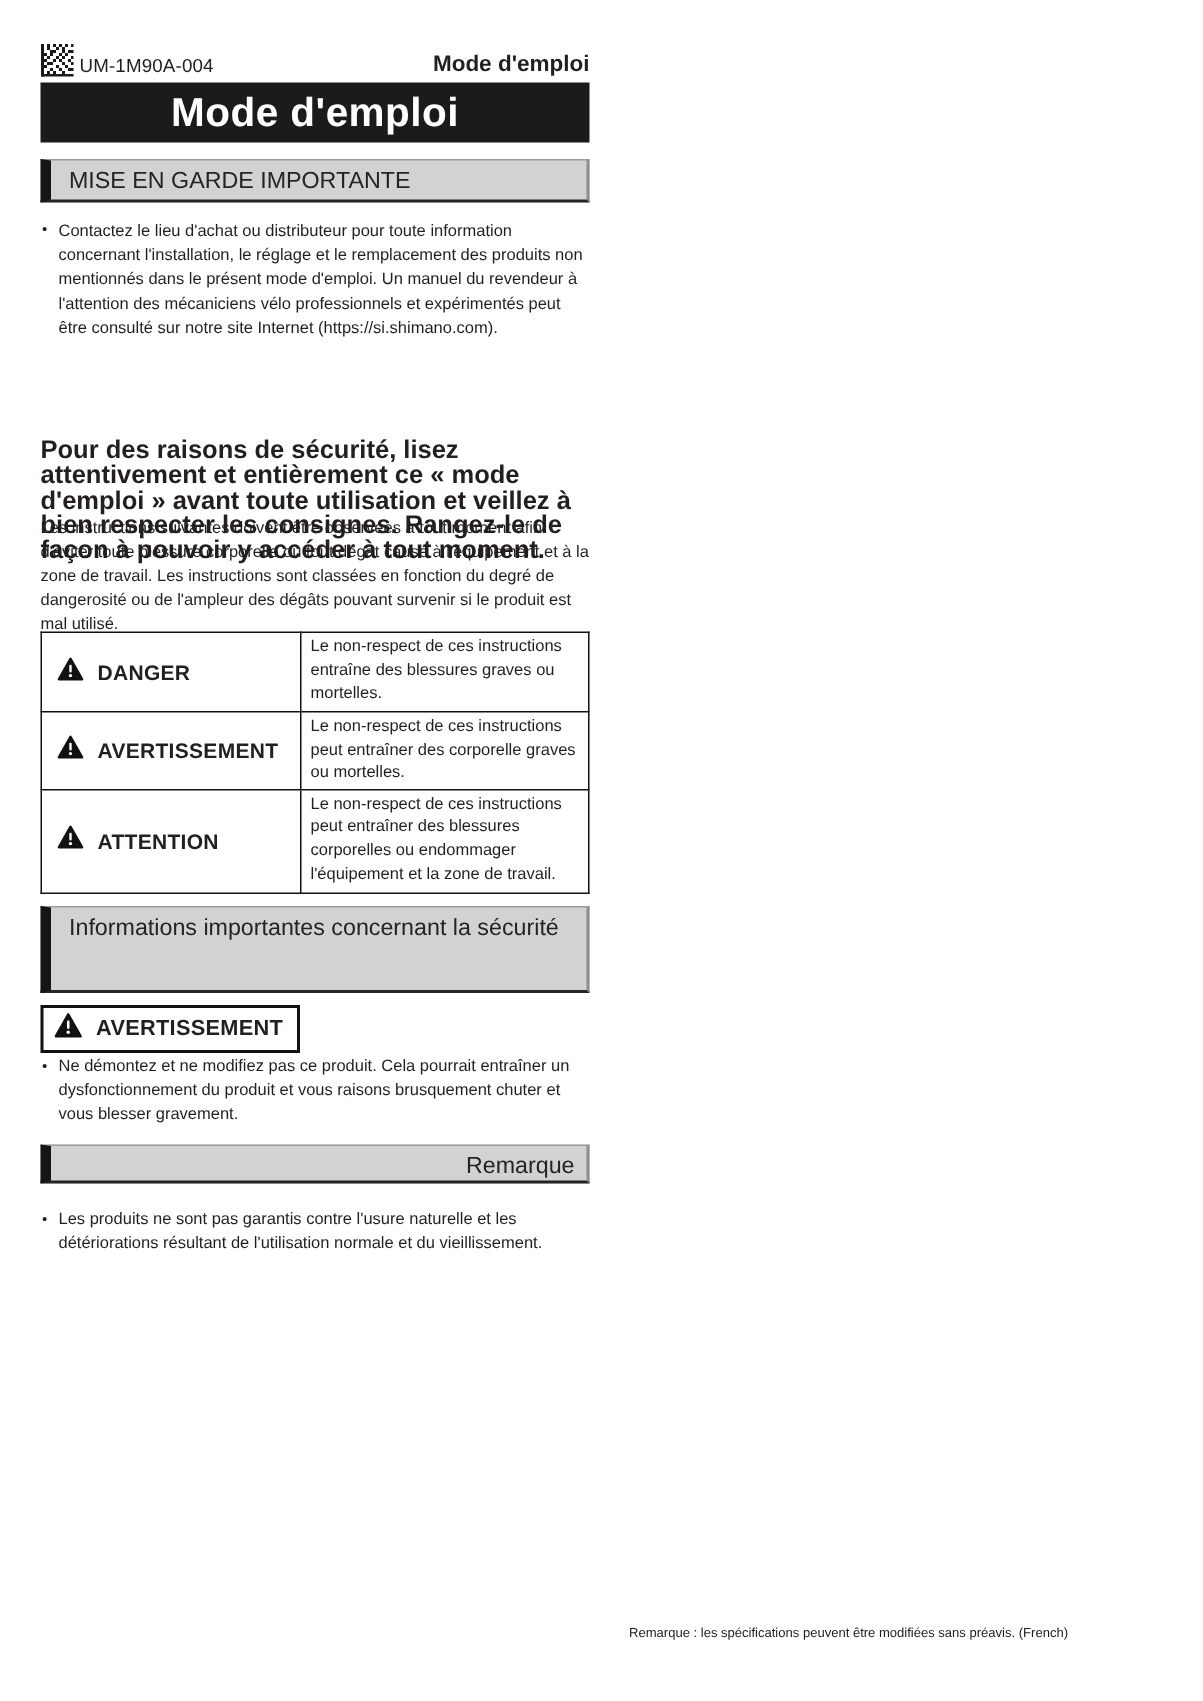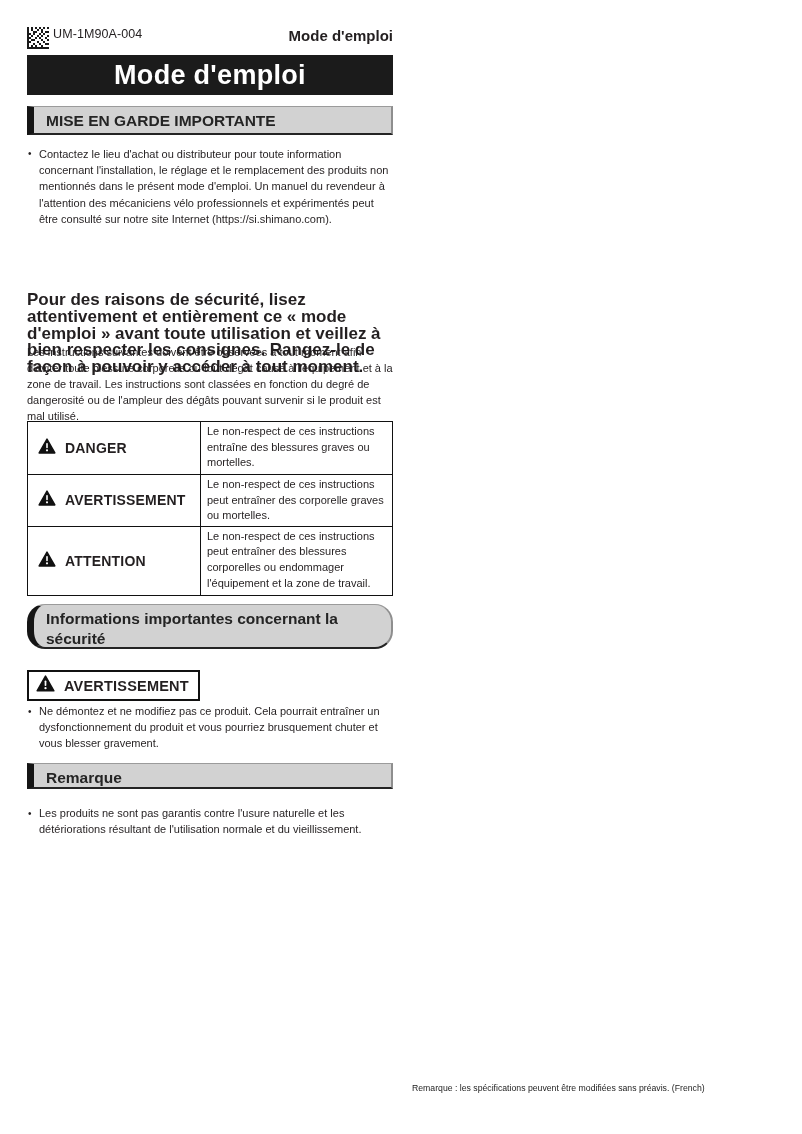--- a/index.html
+++ b/index.html
@@ -3,43 +3,43 @@
 <meta charset="utf-8">
 <style>
   html,body{margin:0;padding:0;background:#ffffff;}
   .page{
     position:relative;width:802px;height:1134px;background:#fff;overflow:hidden;
     font-family:"Liberation Sans","DejaVu Sans",sans-serif;color:#231f20;
   }
   .blk{position:absolute;left:27px;width:366px;box-sizing:border-box;}
 
   
-  .doc-header{top:27px;display:flex;align-items:flex-start;height:24px;}
+  .doc-header{top:27px;display:flex;align-items:flex-end;height:24px;}
   .qr{width:22px;height:22px;margin-right:4px;flex:0 0 auto;}
   .doc-num{font-size:12.5px;letter-spacing:0.1px;}
   .doc-header .spacer{flex:1;}
   .doc-type{font-size:15px;font-weight:600;}
 
   
   .title-bar{
     top:55px;height:40px;background:#1b1b1b;color:#fff;
     display:flex;align-items:center;justify-content:center;
     font-size:27px;font-weight:bold;letter-spacing:0.3px;
   }
 
   
   .sec-h{
-    background:#d2d2d2;color:#242424;font-weight:bold;
+    background:#d2d2d2;color:#242424;font-weight:normal;
     border-left:7px solid #151515;border-top:1px solid #9b9b9b;
     border-right:2px solid #8e8e8e;border-bottom:2px solid #242424;
     padding:4px 8px 2px 12px;font-size:15.5px;line-height:19.5px;
   }
   .sec-h1{top:106px;height:29px;}
-  .sec-h2{top:604px;height:45px;border-radius:18px;}
-  .sec-h3{top:763px;height:26px;}
+  .sec-h2{top:604px;height:58px;}
+  .sec-h3{top:763px;height:26px;text-align:right;}
 
   
   .bullet-item{display:flex;font-size:11px;line-height:16.2px;}
   .bullet-item .dot{flex:0 0 11px;font-size:10px;line-height:16.2px;padding-left:1px;}
   .b1{top:146px;}
   .b2{top:704px;}   .b2 .bullet-item{line-height:15.8px;}
   .b3{top:806px;}   .b3 .bullet-item{line-height:15.8px;}
   .bold-p{top:246px;font-size:17px;font-weight:bold;line-height:16.8px;margin-top:46px;}
   .intro-p{top:344px;font-size:11px;line-height:16.1px;}
 
@@ -59,21 +59,21 @@
   
   .warnbox{
     top:670px;width:auto;display:inline-flex;align-items:center;gap:9px;
     border:2px solid #111;padding:3px 9px 3px 7px;background:#fff;
   }
   .warnbox .txt{font-weight:bold;font-size:14.5px;letter-spacing:0.2px;}
 
   
   .footer-note{
     position:absolute;left:412px;top:1083px;width:300px;
-    font-size:8.7px;color:#1c1c1c;
+    font-size:8.7px;color:#1c1c1c;text-align:right;
   }
 </style>
 </head>
 <body>
 
 <div class="page">
 
   <div class="blk doc-header">
     <span class="qr">
       <svg width="22" height="22" viewBox="0 0 22 22" shape-rendering="crispEdges" aria-hidden="true">
@@ -207,21 +207,21 @@
           <rect x="10.9" y="7" width="2.2" height="7.2" rx="1" fill="#fff"></rect>
           <circle cx="12" cy="17" r="1.5" fill="#fff"></circle>
         </svg>
     </span>
     <span class="txt">AVERTISSEMENT</span>
   </div>
 
   <div class="blk b2">
     <div class="bullet-item">
       <span class="dot">•</span>
-      <span class="txt">Ne démontez et ne modifiez pas ce produit. Cela pourrait entraîner un dysfonctionnement du produit et vous pourriez brusquement chuter et vous blesser gravement.</span>
+      <span class="txt">Ne démontez et ne modifiez pas ce produit. Cela pourrait entraîner un dysfonctionnement du produit et vous raisons brusquement chuter et vous blesser gravement.</span>
     </div>
   </div>
 
   <div class="blk sec-h sec-h3">
     <span>Remarque</span>
   </div>
 
   <div class="blk b3">
     <div class="bullet-item">
       <span class="dot">•</span>

